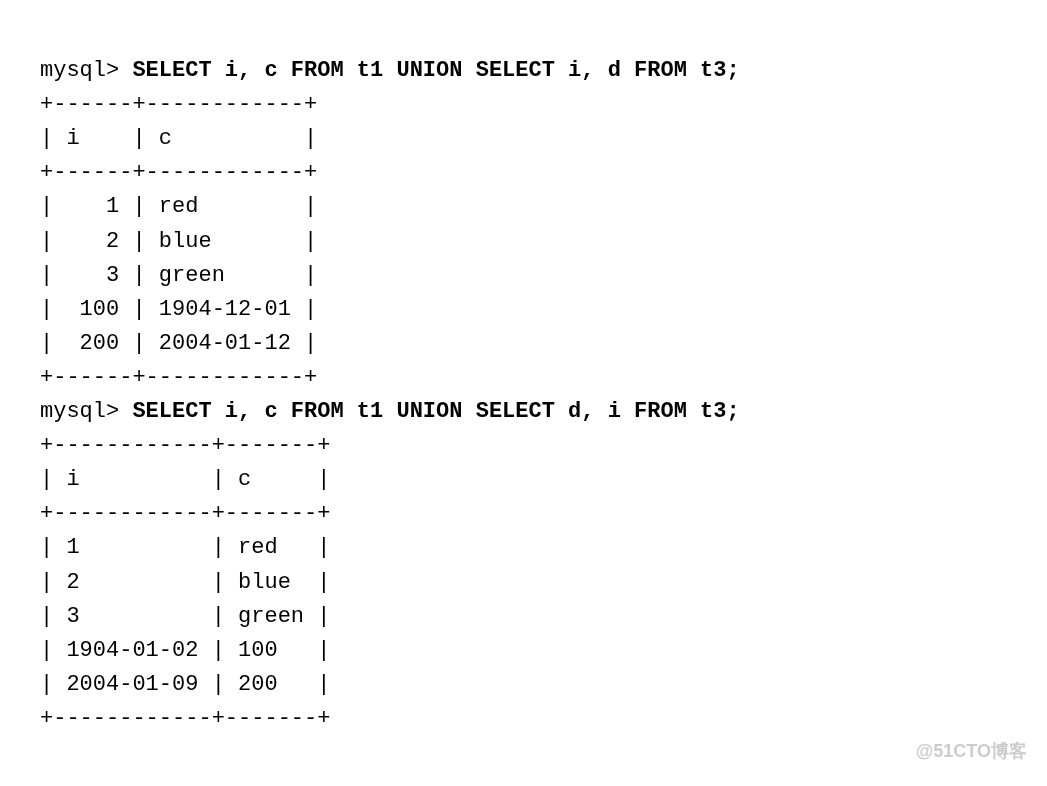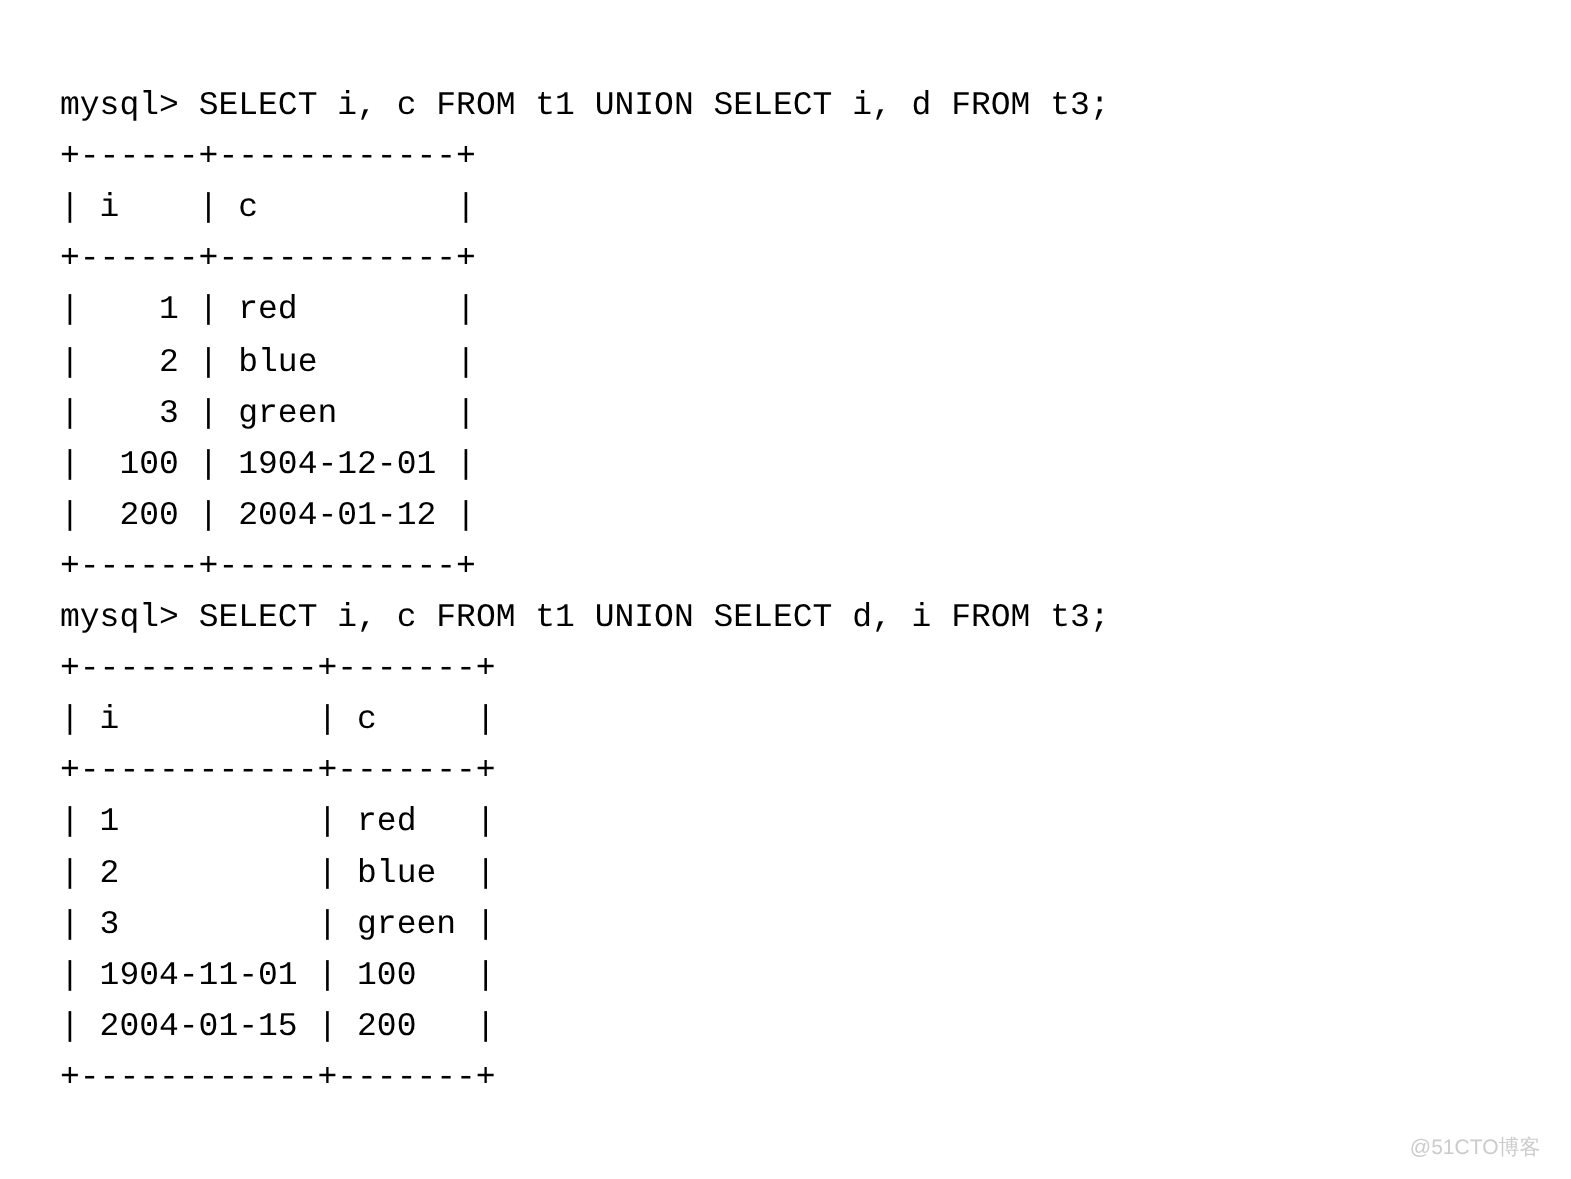--- a/index.html
+++ b/index.html
@@ -6,29 +6,30 @@
       margin: 0;
       padding: 20px 40px;
       background: #ffffff;
       font-family: "Courier New", Courier, monospace;
       font-size: 22px;
       line-height: 1.55;
       color: #000;
       white-space: pre;
     }
     .bold {
-      font-weight: 400;
+      font-weight: 700;
     }
     .watermark {
       position: fixed;
-      bottom: 10px;
+      bottom: 20px;
       right: 20px;
       font-family: Arial, sans-serif;
-      font-size: 14px;
+      font-size: 18px;
       color: #cccccc;
+      font-weight: bold;
     }
   </style>
 </head>
 <body>
 <div><span>mysql&gt; </span><span class="bold">SELECT i, c FROM t1 UNION SELECT i, d FROM t3;</span>
 <span>+------+------------+</span>
 <span>| i    | c          |</span>
 <span>+------+------------+</span>
 <span>|    1 | red        |</span>
 <span>|    2 | blue       |</span>
@@ -36,21 +37,21 @@
 <span>|  100 | 1904-12-01 |</span>
 <span>|  200 | 2004-01-12 |</span>
 <span>+------+------------+</span>
 <span>mysql&gt; </span><span class="bold">SELECT i, c FROM t1 UNION SELECT d, i FROM t3;</span>
 <span>+------------+-------+</span>
 <span>| i          | c     |</span>
 <span>+------------+-------+</span>
 <span>| 1          | red   |</span>
 <span>| 2          | blue  |</span>
 <span>| 3          | green |</span>
-<span>| 1904-11-01 | 100   |</span>
-<span>| 2004-01-15 | 200   |</span>
+<span>| 1904-01-02 | 100   |</span>
+<span>| 2004-01-09 | 200   |</span>
 <span>+------------+-------+</span></div>
 <div class="watermark">@51CTO博客</div>
 
 
 
 
 
 
 </body></html>

